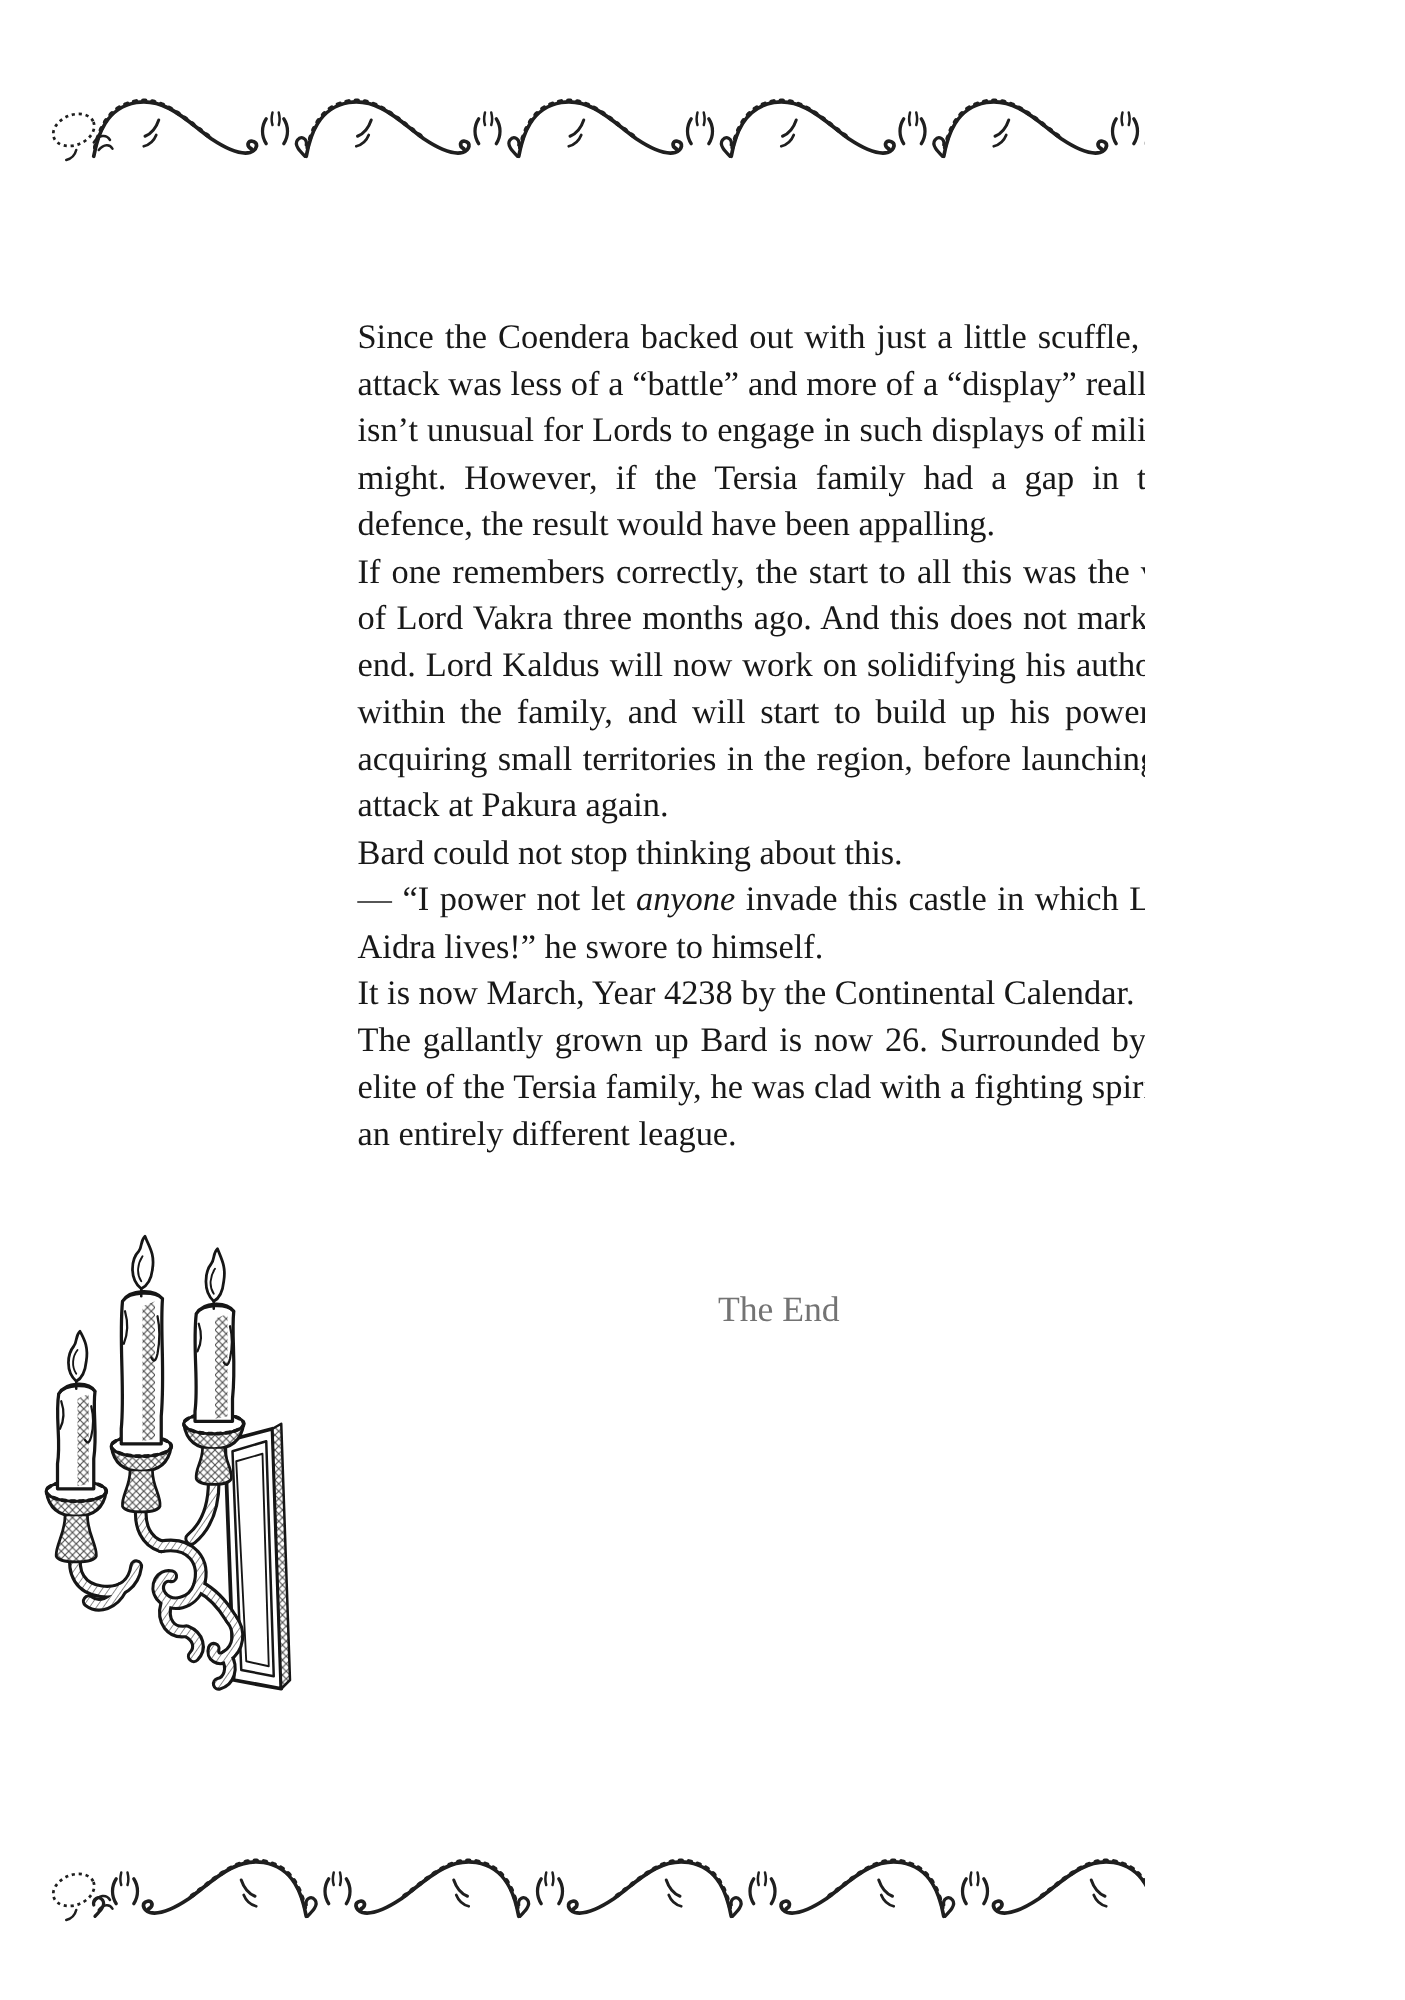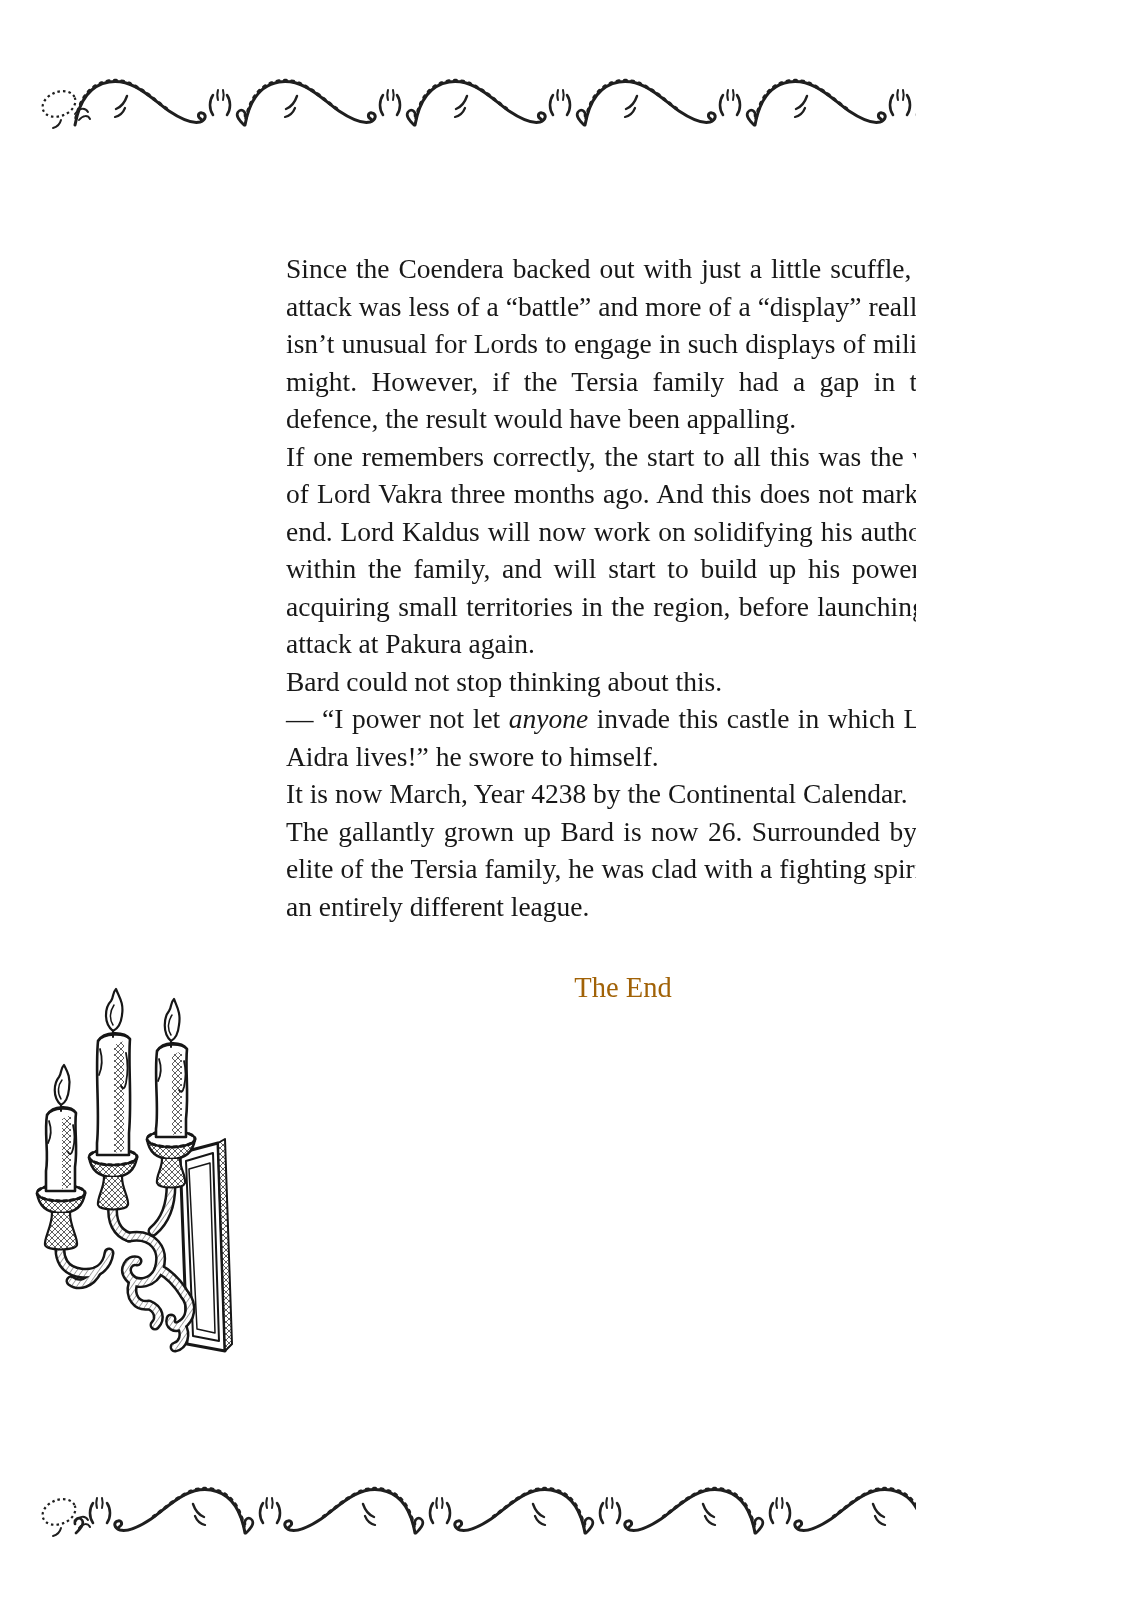--- a/index.html
+++ b/index.html
@@ -14,23 +14,23 @@
   .border-top{top:70px;}
   .border-bottom{top:1478px;}
   .text-column{
     position:absolute;left:286px;top:250px;width:674px;
     font-size:27.5px;line-height:37.5px;color:#181818;
     text-align:justify;
   }
   .text-column p{margin:0;padding:0;}
   .the-end{
     text-align:center;
-    margin-top:44px;
+    margin-top:105px;
     font-size:28.5px;
-    color:#a16207;
+    color:#737373;
   }
   .sconce-svg{position:absolute;left:13px;top:953px;width:226px;height:406px;}
   .flourish{stroke:#1f1f1f;fill:none;stroke-linecap:round;}
   em{}
 </style>
 </head>
 <body>
 
 <div class="page">
 

